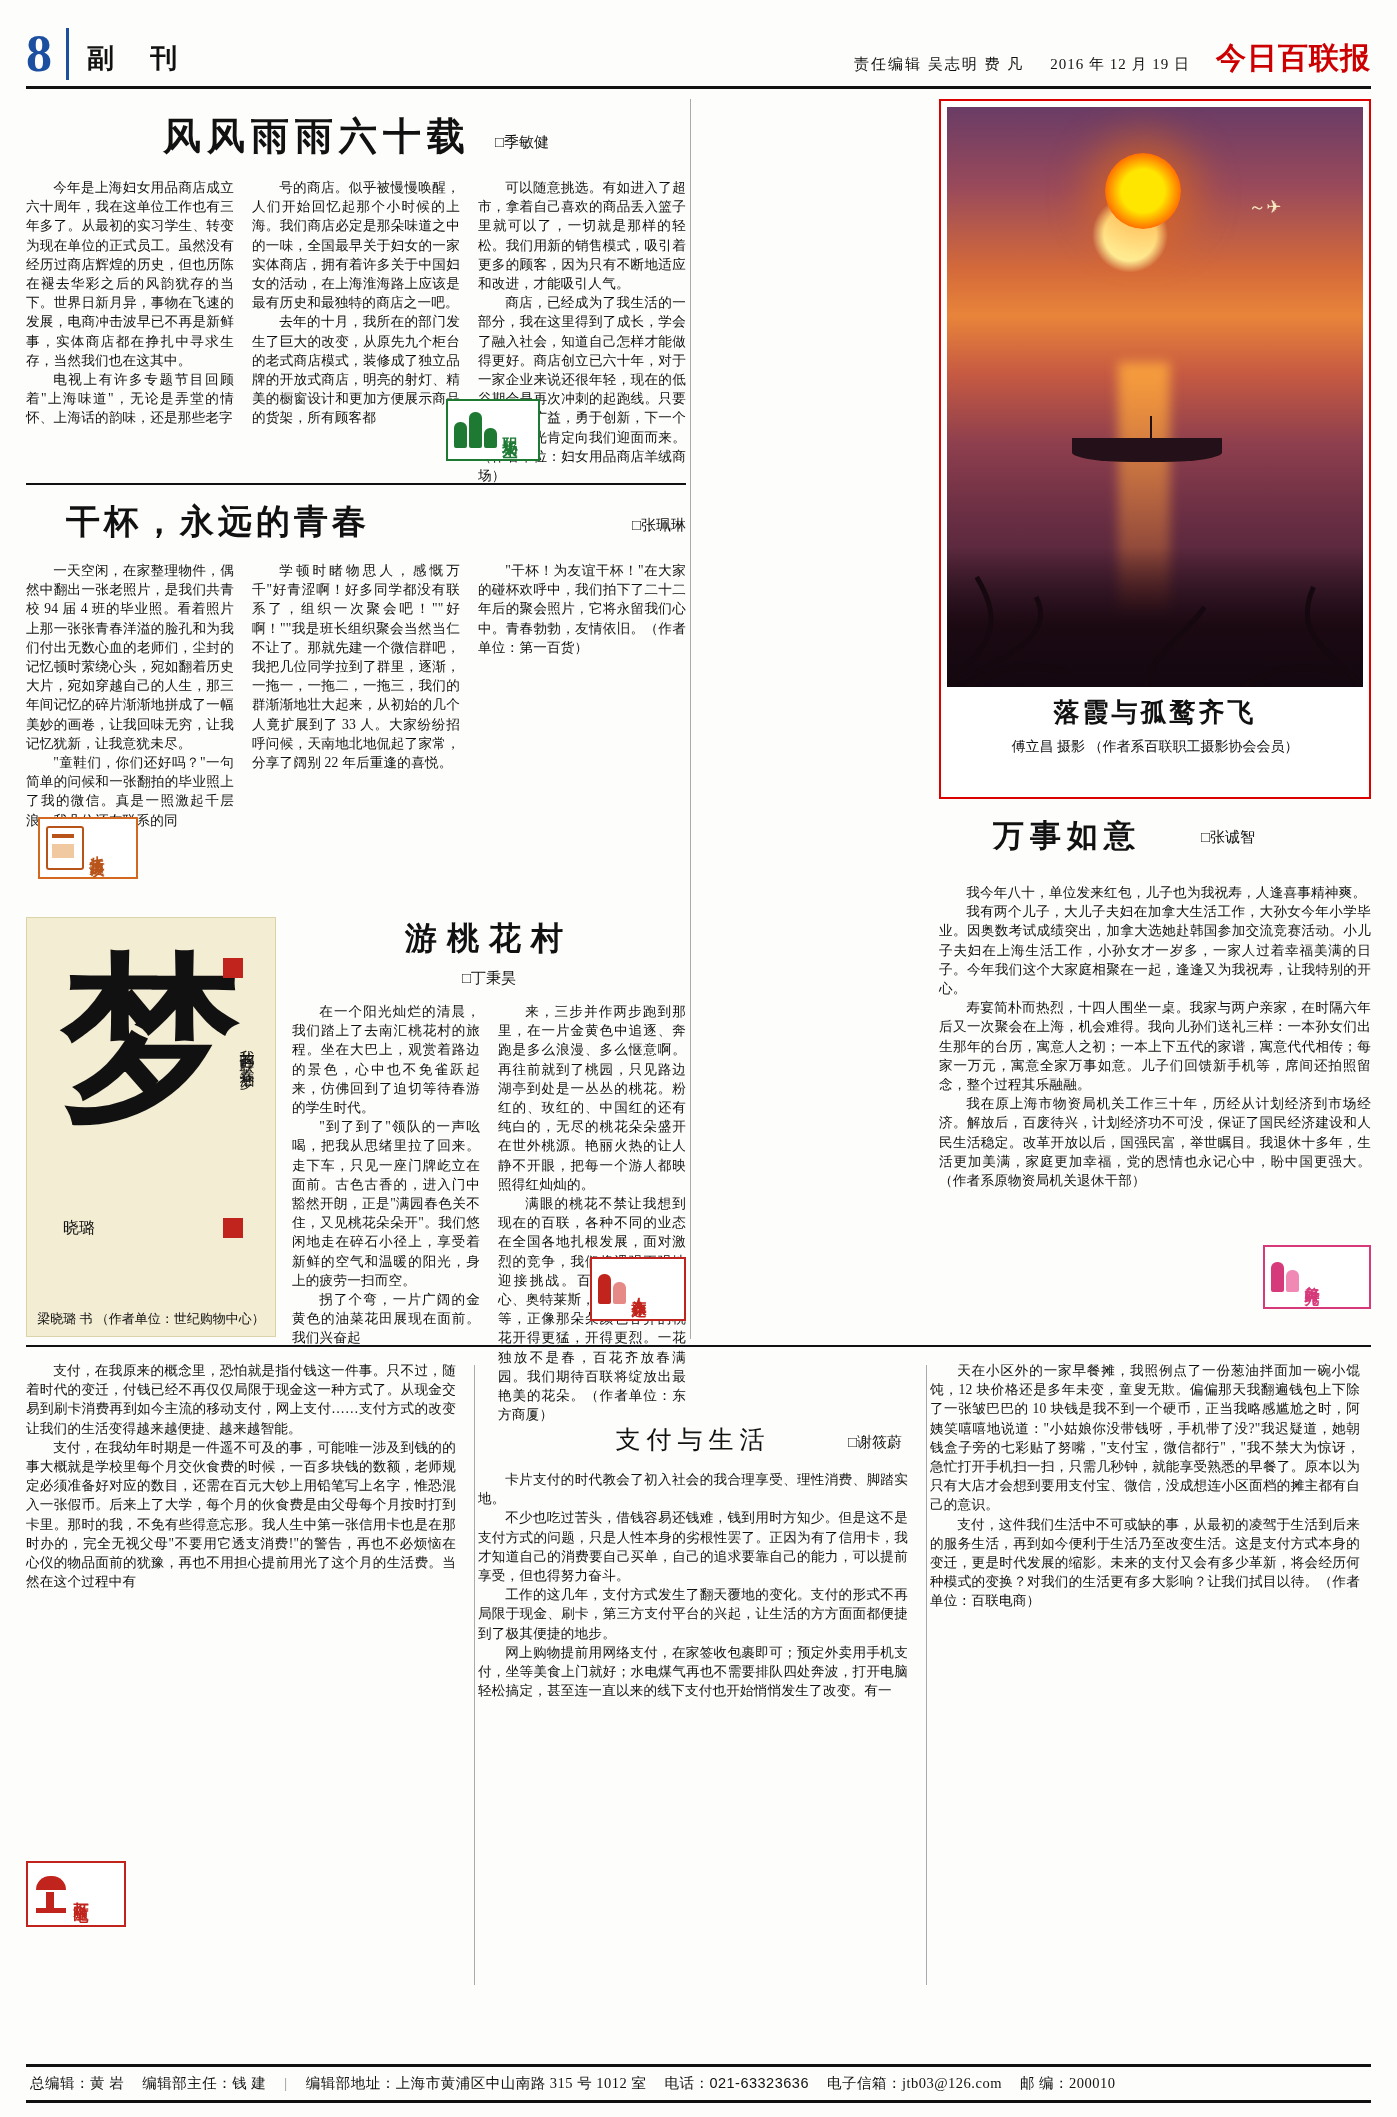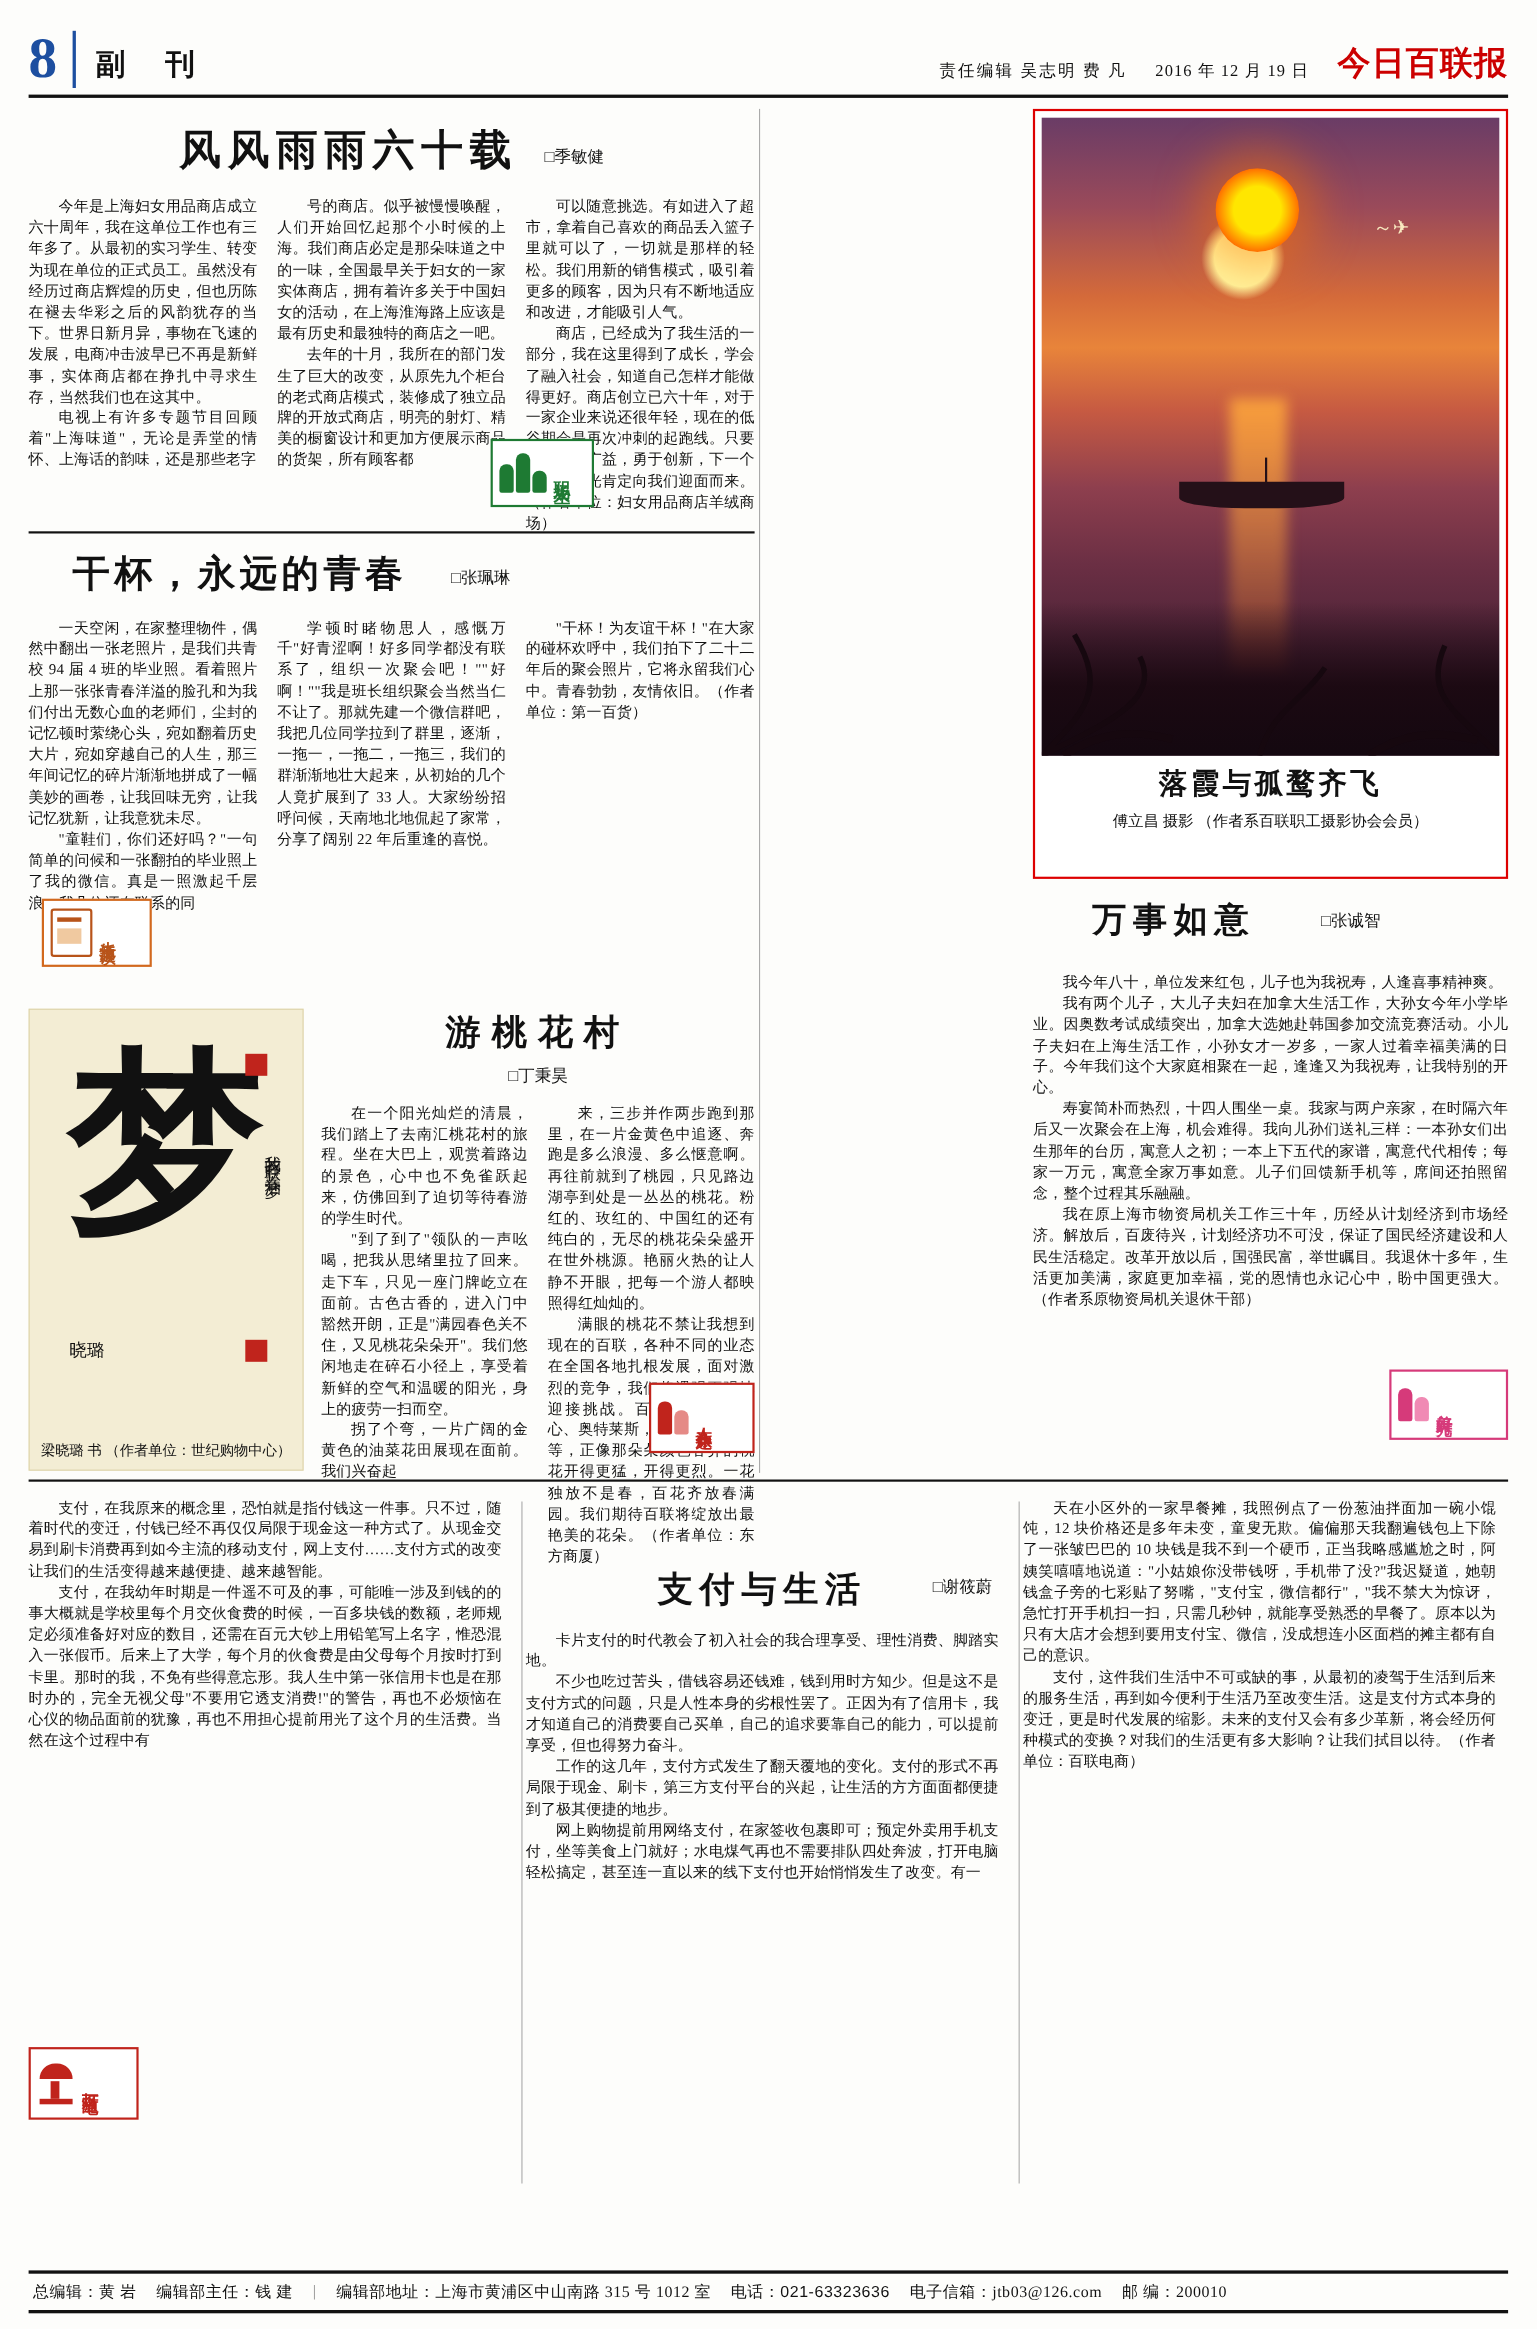--- a/index.html
+++ b/index.html
@@ -176,21 +176,21 @@
   
   #art4{
     position:absolute;left:266px;top:818px;width:394px;height:420px;
   }
   #art4 .title{font-size:32px;letter-spacing:10px;font-weight:bold;text-align:center;}
 
   
   #bottom{
     position:absolute;left:0;top:1262px;width:1345px;height:640px;
   }
-  #bottom .title{font-size:32px;letter-spacing:6px;font-weight:bold;}
+  #bottom .title{font-size:25px;letter-spacing:6px;font-weight:normal;}
 
   
   .badge{
     border:2px solid #2b7a2b;box-sizing:border-box;
     display:flex;align-items:center;gap:4px;padding:4px 6px;
     background:#fff;
   }
   .badge .txt{
     writing-mode:vertical-rl;font-size:15px;font-weight:bold;letter-spacing:2px;
     line-height:17px;
@@ -259,21 +259,21 @@
           <div class="fig" style="height:36px;background:#1e7a33;"></div>
           <div class="fig" style="height:20px;background:#1e7a33;"></div>
         </div>
         <div class="txt">职场人生</div>
       </div>
     </div>
 
     <div class="hr-thick" style="position:absolute;left:0;top:384px;width:660px;"></div>
 
     <div id="art2">
-      <div class="title-row" style="justify-content:flex-start;gap:40px;padding-left:40px;">
+      <div class="title-row" style="justify-content:space-between;gap:60px;padding-left:40px;">
         <div class="title headline">干杯，永远的青春</div>
         <div class="author">□张珮琳</div>
       </div>
       <div class="cols3">
         <div class="col">
           <p>一天空闲，在家整理物件，偶然中翻出一张老照片，是我们共青校 94 届 4 班的毕业照。看着照片上那一张张青春洋溢的脸孔和为我们付出无数心血的老师们，尘封的记忆顿时萦绕心头，宛如翻着历史大片，宛如穿越自己的人生，那三年间记忆的碎片渐渐地拼成了一幅美妙的画卷，让我回味无穷，让我记忆犹新，让我意犹未尽。</p>
           <p>"童鞋们，你们还好吗？"一句简单的问候和一张翻拍的毕业照上了我的微信。真是一照激起千层浪，我几位还在联系的同</p>
         </div>
         <div class="col">
           <p>学顿时睹物思人，感慨万千"好青涩啊！好多同学都没有联系了，组织一次聚会吧！""好啊！""我是班长组织聚会当然当仁不让了。那就先建一个微信群吧，我把几位同学拉到了群里，逐渐，一拖一，一拖二，一拖三，我们的群渐渐地壮大起来，从初始的几个人竟扩展到了 33 人。大家纷纷招呼问候，天南地北地侃起了家常，分享了阔别 22 年后重逢的喜悦。</p>

